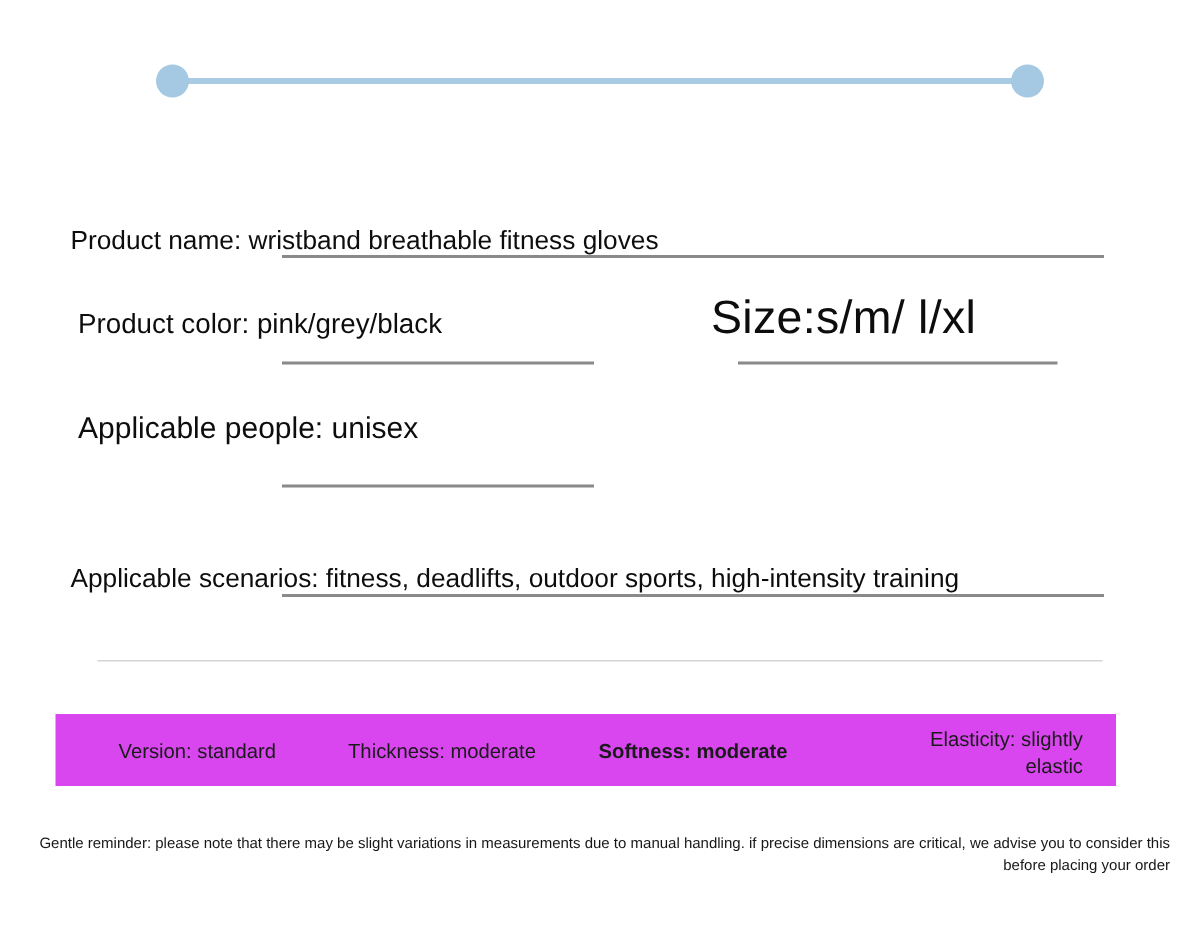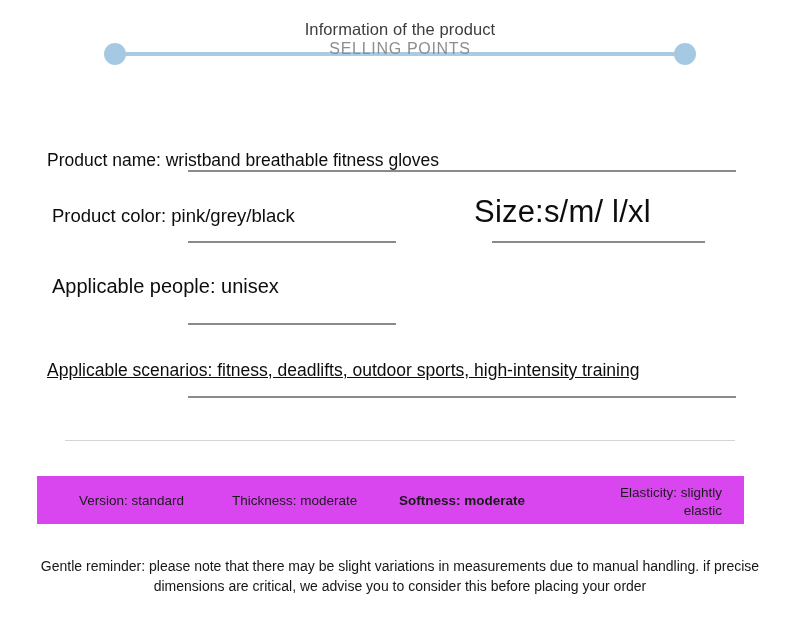--- a/index.html
+++ b/index.html
@@ -98,21 +98,21 @@
   .row-color .spec-text.size-text  { left: 474px; top: -6px; font-size: 31px; letter-spacing: 0.2px; }
   .row-color .spec-underline.size-line  { left: 492px; top: 41px; width: 213px; }
 
   
   .row-people            { top: 275px; height: 55px; }
   .row-people .spec-text { left: 52px; top: 0px; font-size: 20px; }
   .row-people .spec-underline { left: 188px; top: 48px; width: 208px; }
 
   
   .row-scenarios            { top: 355px; height: 50px; }
-  .row-scenarios .spec-text { left: 47px; top: 5px; font-size: 17.5px; text-decoration: underline; }
+  .row-scenarios .spec-text { left: 47px; top: 20px; font-size: 17.5px; }
   .row-scenarios .spec-underline { left: 188px; top: 41px; width: 548px; }
 
   
   .divider {
     position: absolute;
     left: 65px;
     top: 440px;
     width: 670px;
     height: 1px;
     background: #d4d4d4;
@@ -151,37 +151,33 @@
     line-height: 1.35;
     box-sizing: border-box;
   }
 
   
   .footer-note {
     position: absolute;
     left: 20px;
     top: 556px;
     width: 760px;
-    text-align: center;
-    font-size: 14px;
+    text-align: right;
+    font-size: 10px;
     color: #171717;
     line-height: 1.45;
   }
 </style>
 </head>
 <body>
 
 <div class="header">
   <div class="header-rule"></div>
   <div class="header-dot left"></div>
   <div class="header-dot right"></div>
-  <div class="header-titles">
-    <span class="header-title-main">Information of the product</span>
-    <span class="header-title-sub">SELLING POINTS</span>
-  </div>
 </div>
 
 <div class="spec-row row-name">
   <span class="spec-text">Product name: wristband breathable fitness gloves</span>
   <div class="spec-underline"></div>
 </div>
 
 <div class="spec-row row-color">
   <span class="spec-text color-text">Product color: pink/grey/black</span>
   <div class="spec-underline color-line"></div>

